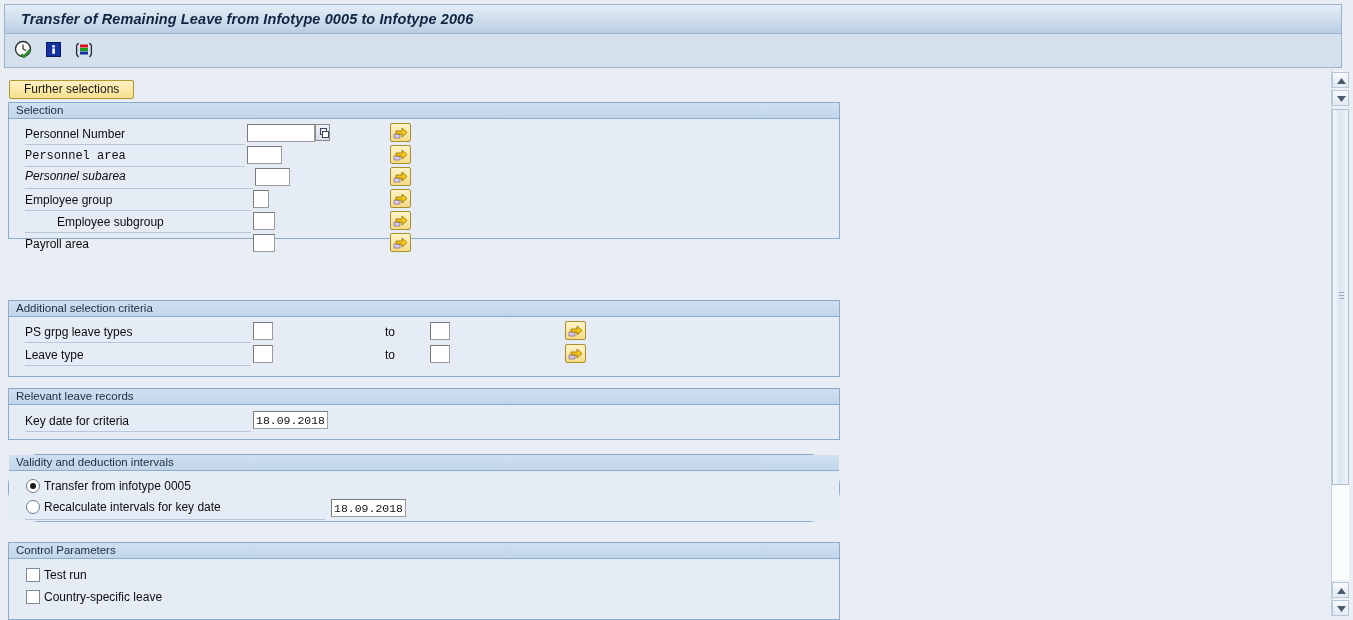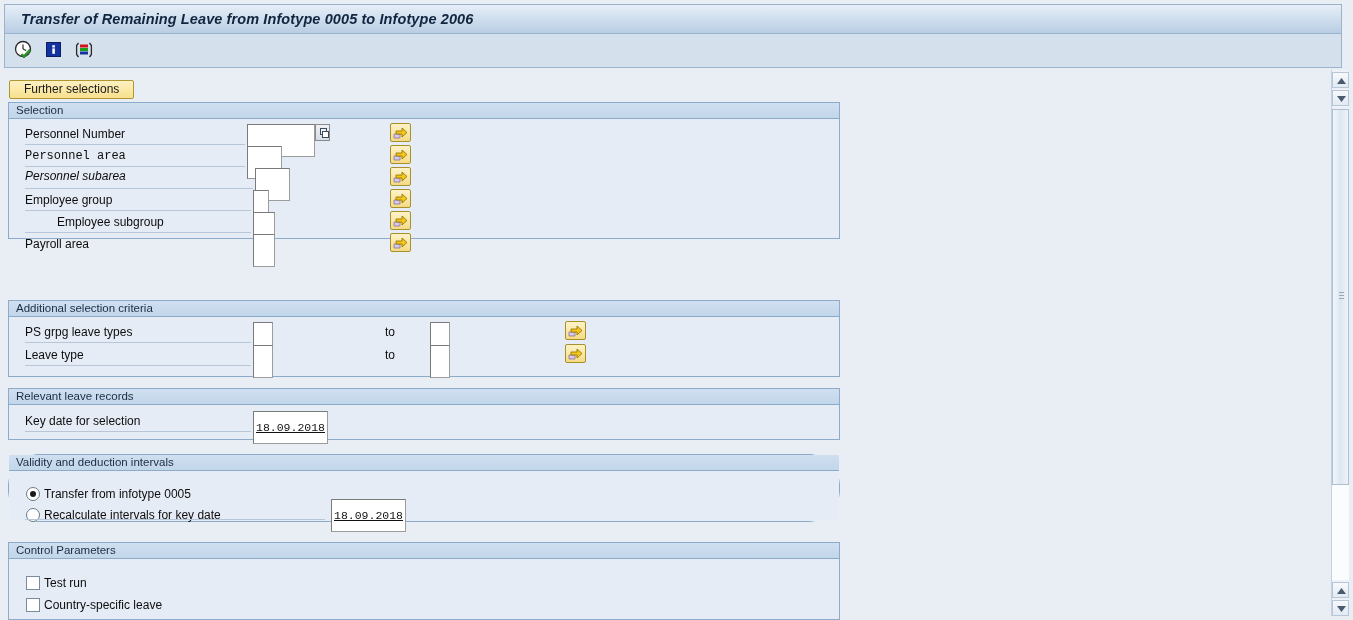--- a/index.html
+++ b/index.html
@@ -146,33 +146,32 @@
     line-height: 18px;
     white-space: nowrap;
   }
   .label-rule {
     position: absolute;
     border-bottom: 1px solid #b7c6d8;
     height: 0;
   }
   .txt {
     position: absolute;
-    height: 33px;
+    height: 18px;
     background: #ffffff;
     border: 1px solid #9c9c9c;
     border-top-color: #7a7a7a;
     border-left-color: #7a7a7a;
     box-sizing: border-box;
     font-family: "Liberation Mono", monospace;
     font-size: 11.5px;
     line-height: 15px;
     padding: 0 2px;
     color: #111;
     outline: none;
-    text-decoration: underline;
   }
   .matchcode {
     position: absolute;
     width: 15px;
     height: 17px;
     background: linear-gradient(to bottom, #eef1f6 0%, #d7dde7 100%);
     border: 1px solid #8a8a8a;
     box-sizing: border-box;
     cursor: pointer;
   }
@@ -211,21 +210,20 @@
     color: #0d0d0d;
     line-height: 18px;
   }
 
   
   .radio-row, .check-row {
     position: absolute;
     display: flex;
     align-items: center;
     white-space: nowrap;
-    margin-top: 8px;
   }
   .radio {
     width: 12px;
     height: 12px;
     border-radius: 50%;
     border: 1px solid #6b7b8c;
     background: #ffffff;
     position: relative;
     flex: none;
     cursor: pointer;
@@ -445,21 +443,21 @@
             <path d="M1 9 H7 V13 H1 Z" fill="#d9c7ea" stroke="#7a6a8c" stroke-width="0.7"></path>
             <path d="M3 6 L9 6 L9 3 L14 7.5 L9 12 L9 9 L3 9 Z" fill="#f5c518" stroke="#8a6f05" stroke-width="0.8"></path>
           </svg>
         </div>
       </div>
     </div>
 
     <div class="panel" style="top:318px; height:52px;">
       <div class="panel-header">Relevant leave records</div>
       <div class="panel-body" style="height:34px;">
-        <div class="field-label" style="top:7px;">Key date for selection</div>
+        <div class="field-label" style="top:7px;">Key date for criteria</div>
         <div class="label-rule" style="left:16px; top:26px; width:226px;"></div>
         <input class="txt" style="left: 244px; top: 6px; width: 75px; text-align: left;" value="18.09.2018">
       </div>
     </div>
 
     <div class="panel" style="top:384px; height:68px;border-radius:32px;">
       <div class="panel-header">Validity and deduction intervals</div>
       <div class="panel-body" style="height:50px;">
         <div class="radio-row" style="left:17px; top:8px;">
           <span class="radio on"></span>

